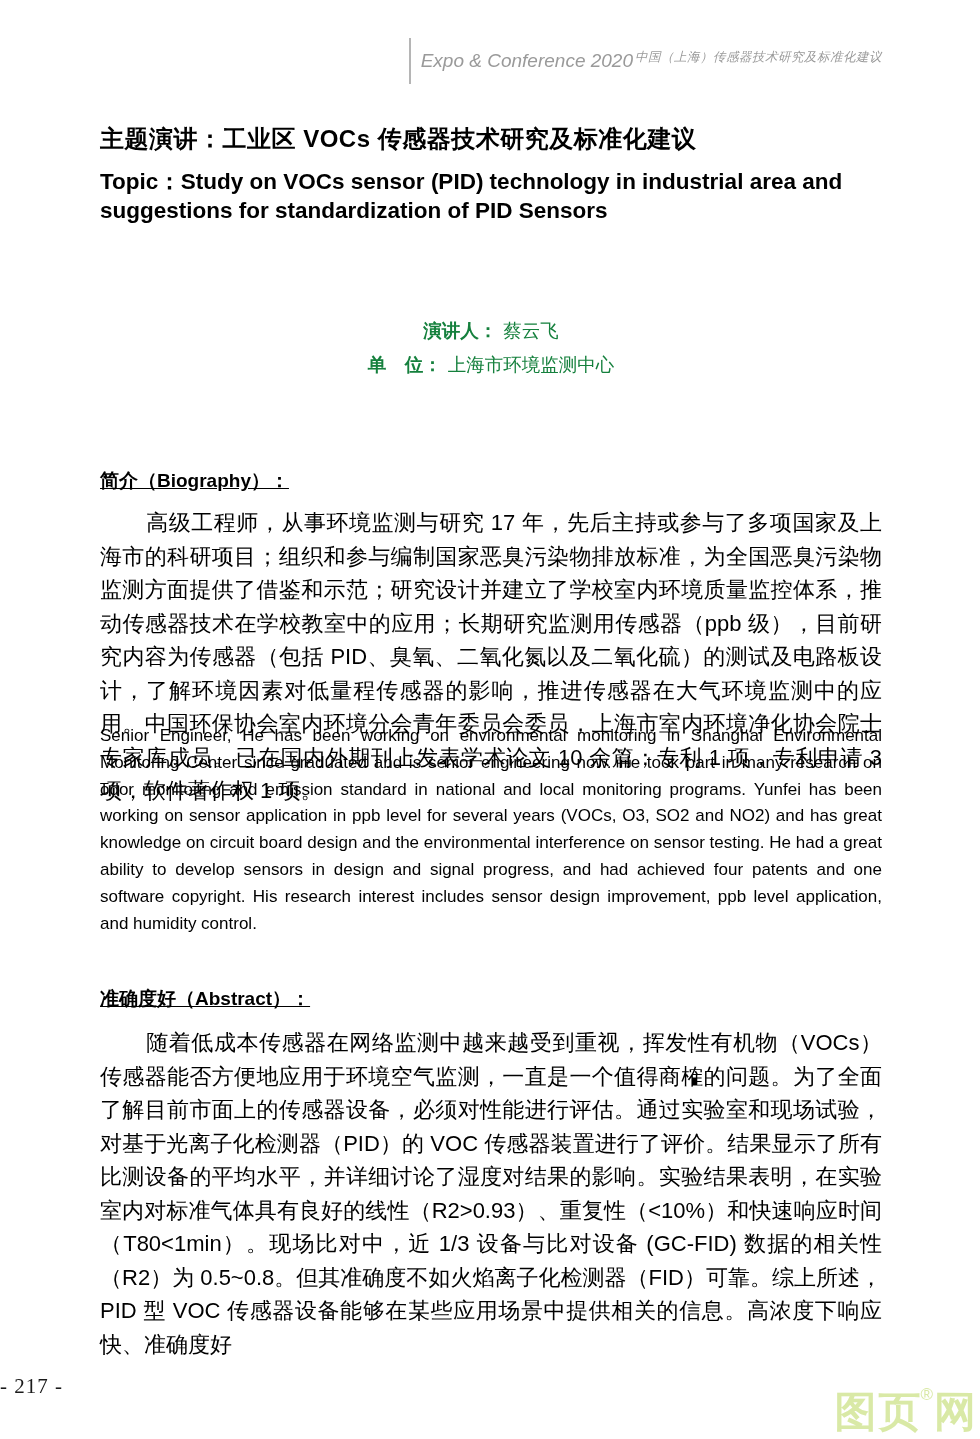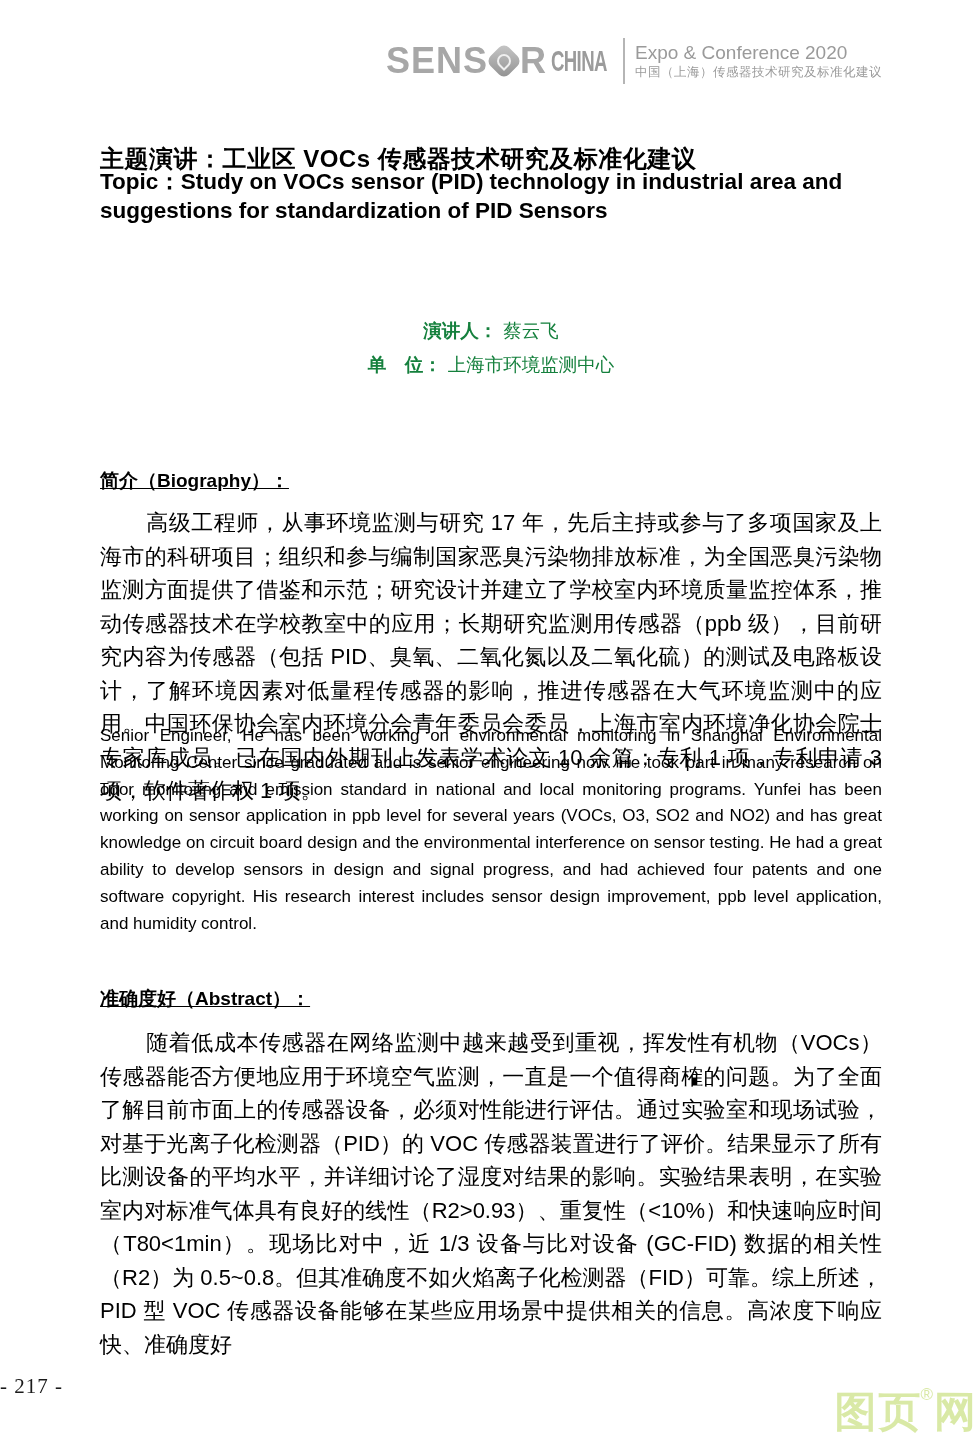--- a/index.html
+++ b/index.html
@@ -64,21 +64,21 @@
     letter-spacing: -1px;
     line-height: 1;
     margin-left: 4px;
     margin-right: -28px;
   }
   .logo-divider {
     width: 2px;
     height: 46px;
     background: #b5b5b5;
   }
-  .logo-taglines { display: flex; flex-direction: column; gap: 2px; }
+  .logo-taglines { display: flex; flex-direction: row; gap: 2px; font-style: italic; }
   .tagline-en {
     font-size: 19px;
     color: #9a9a9a;
     line-height: 1.1;
   }
   .tagline-zh {
     font-size: 12.5px;
     color: #9a9a9a;
     letter-spacing: 0.5px;
     line-height: 1.1;
@@ -86,21 +86,21 @@
 
   
   .content {
     position: absolute;
     left: 100px;
     width: 782px;
     top: 0;
   }
   .title-zh {
     position: absolute;
-    top: 143px;
+    top: 123px;
     width: 100%;
     font-size: 24px;
     font-weight: bold;
     color: #000;
     letter-spacing: 0.5px;
   }
   .title-en {
     position: absolute;
     top: 168px;
     width: 100%;
@@ -186,26 +186,20 @@
     letter-spacing: 0;
     margin: 0 1px 0 -2px;
   }
 </style>
 </head>
 <body>
 
 <div class="page">
 
   <div class="logo-group">
-    <div class="logo-wordmark">
-      <span class="wm-txt">SENS</span>
-      <span class="logo-icon"></span>
-      <span class="wm-txt">R</span>
-      <span class="logo-china">CHINA</span>
-    </div>
     <div class="logo-divider"></div>
     <div class="logo-taglines">
       <span class="tagline-en">Expo &amp; Conference 2020</span>
       <span class="tagline-zh">中国（上海）传感器技术研究及标准化建议</span>
     </div>
   </div>
 
   <div class="content">
 
     <h1 class="title-zh">主题演讲：工业区 VOCs 传感器技术研究及标准化建议</h1>

